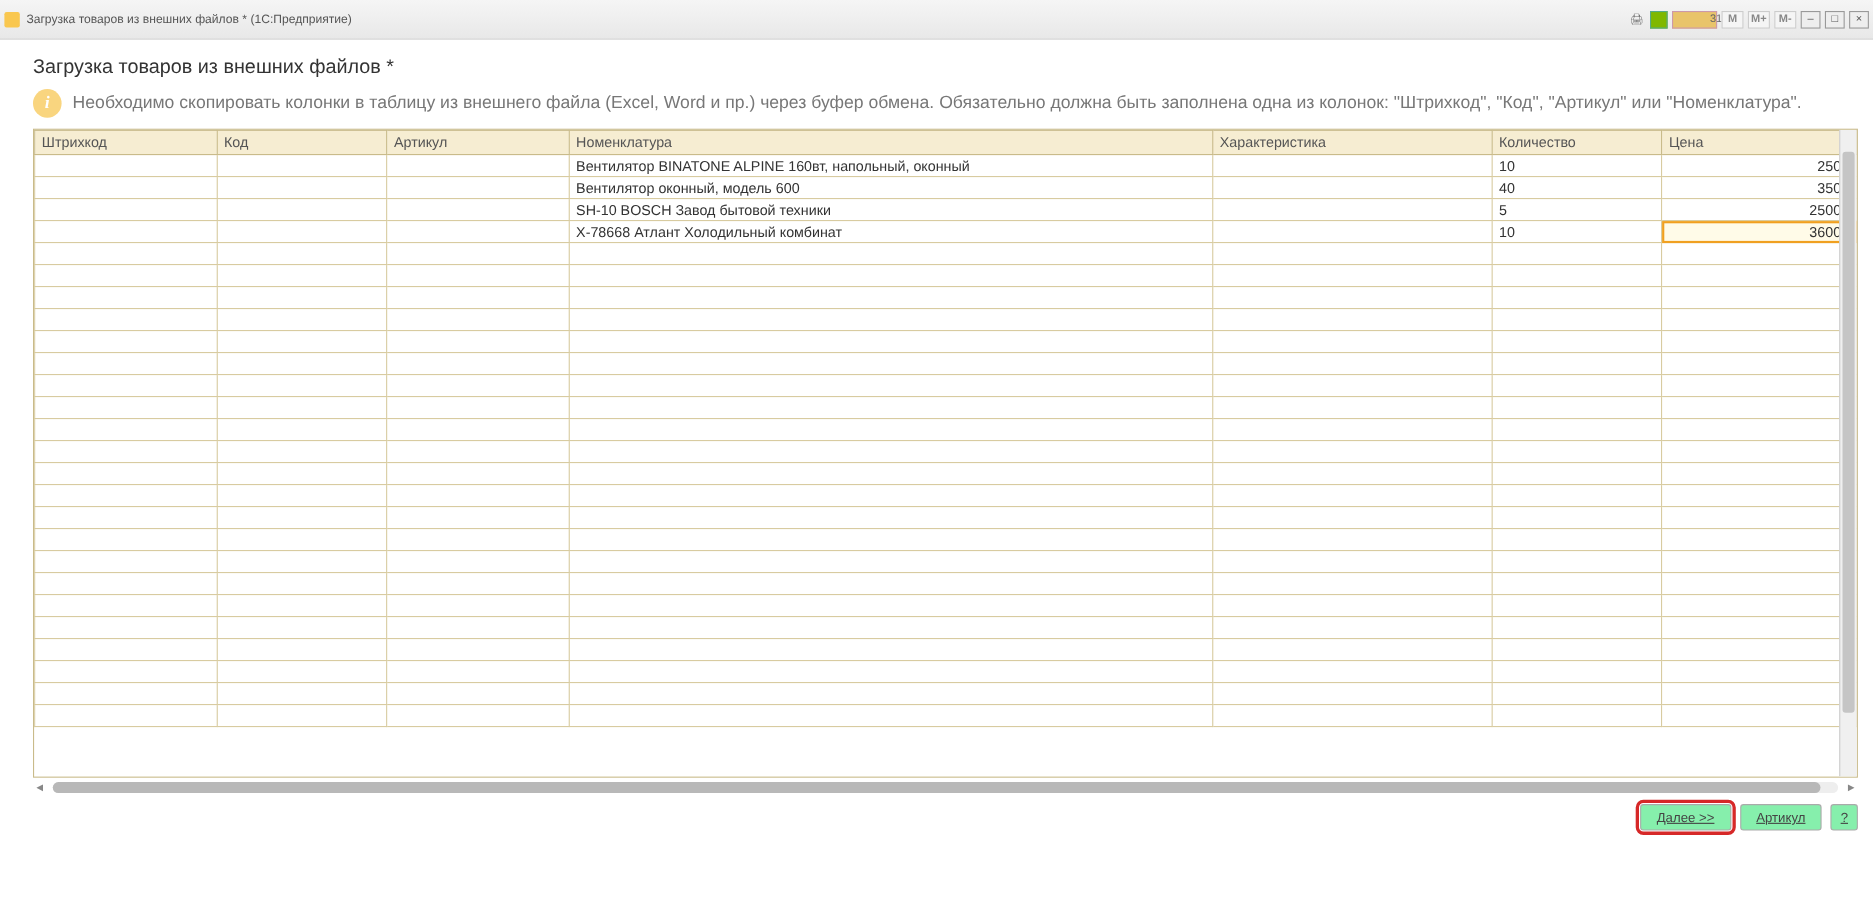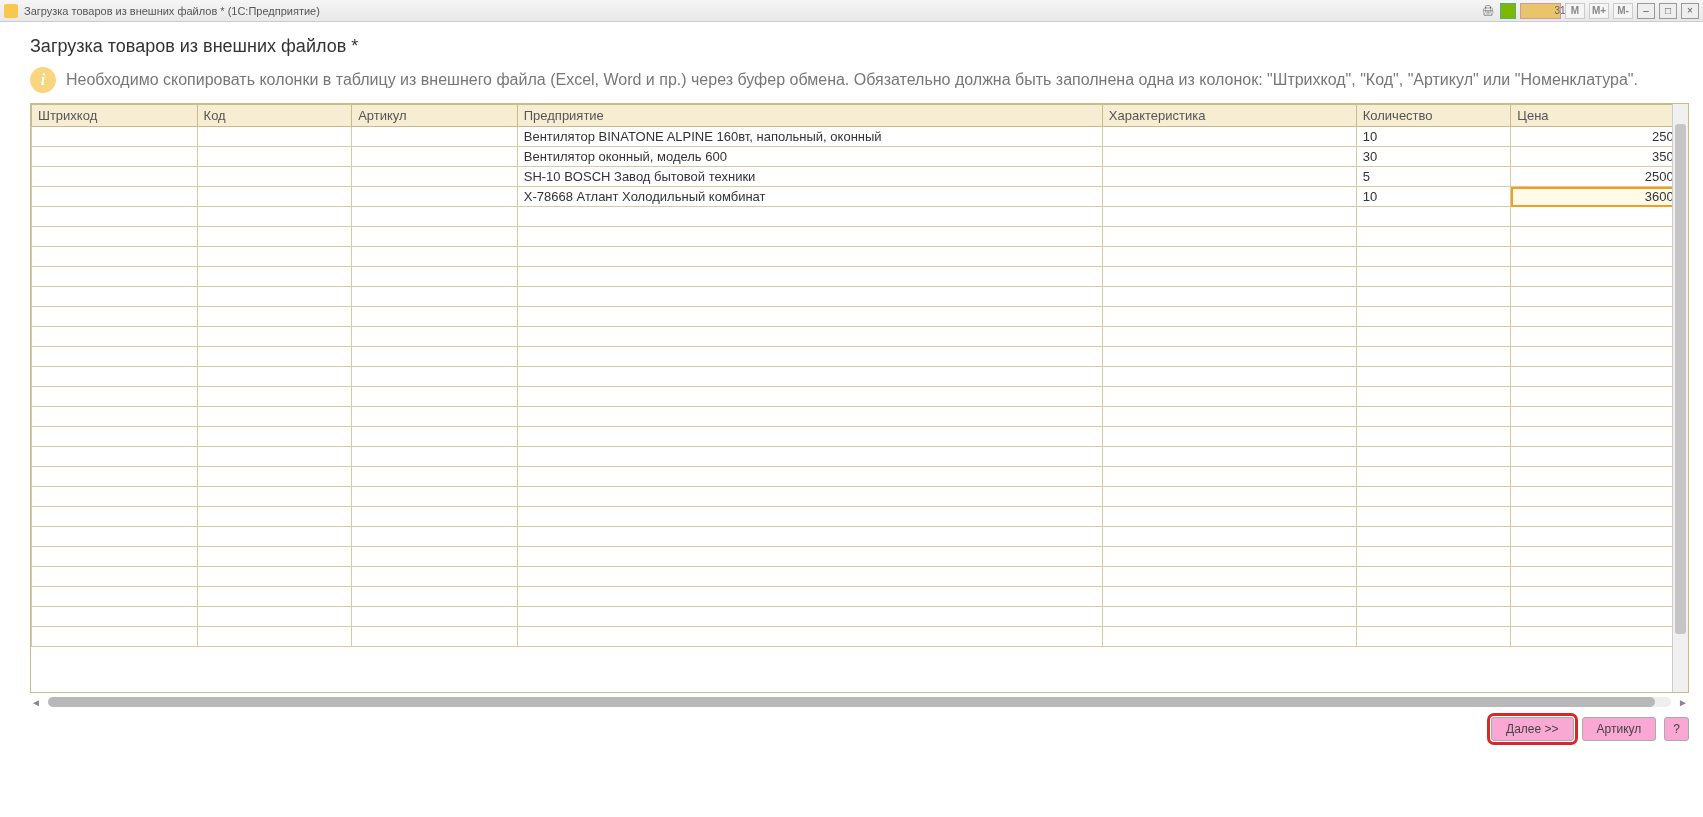--- a/index.html
+++ b/index.html
@@ -5,21 +5,21 @@
   * { box-sizing: border-box; }
   body {
     margin: 0;
     font-family: Arial, sans-serif;
     font-size: 12px;
     background: #fff;
     color: #333;
     overflow: hidden;
   }
   .titlebar {
-    height: 22px;
+    height: 36px;
     background: linear-gradient(to bottom, #f5f5f5, #e8e8e8);
     border-bottom: 1px solid #ccc;
     display: flex;
     align-items: center;
     padding: 0 4px;
     font-size: 11px;
     color: #555;
   }
   .titlebar .logo {
     width: 14px; height: 14px;
@@ -150,26 +150,27 @@
 
   .footer {
     display:flex;
     justify-content:flex-end;
     align-items:center;
     gap:8px;
     padding: 8px 14px;
   }
   .btn {
     border:1px solid #aaa;
-    background:#f9a8d4;
+    background:#86efac;
     padding: 4px 14px;
     font-size:12px;
     color:#444;
     cursor:pointer;
     border-radius:3px;
+    text-decoration:underline;
   }
   .btn.primary-highlight {
     outline: 3px solid #d62828;
     outline-offset: 1px;
   }
   .btn.help { padding:4px 8px; }
 
   col.c1 { width:150px; }
   col.c2 { width:140px; }
   col.c3 { width:150px; }
@@ -214,21 +215,21 @@
           <col class="c4">
           <col class="c5">
           <col class="c6">
           <col class="c7">
       </colgroup>
       <thead>
         <tr id="header-row">
             <th>Штрихкод</th>
             <th>Код</th>
             <th>Артикул</th>
-            <th>Предприятие</th>
+            <th>Номенклатура</th>
             <th>Характеристика</th>
             <th>Количество</th>
             <th>Цена</th>
           </tr>
       </thead>
       <tbody id="tbody">
           <tr>
             <td></td>
             <td></td>
             <td></td>
@@ -236,21 +237,21 @@
             <td></td>
             <td>10</td>
             <td class="num">2500</td>
           </tr>
           <tr>
             <td></td>
             <td></td>
             <td></td>
             <td>Вентилятор оконный, модель 600</td>
             <td></td>
-            <td>30</td>
+            <td>40</td>
             <td class="num">3500</td>
           </tr>
           <tr>
             <td></td>
             <td></td>
             <td></td>
             <td>SH-10 BOSCH Завод бытовой техники</td>
             <td></td>
             <td>5</td>
             <td class="num">25000</td>

